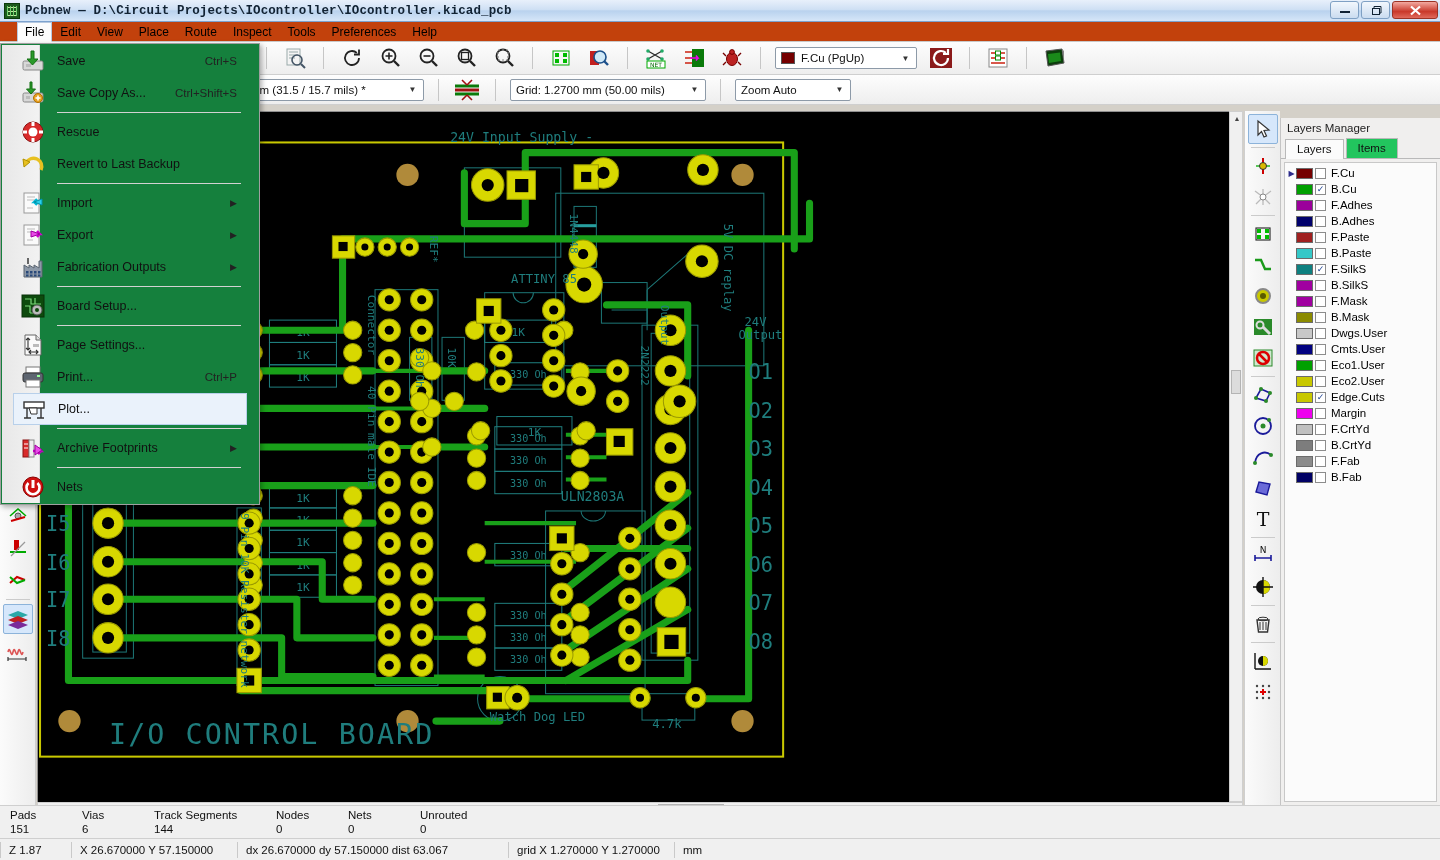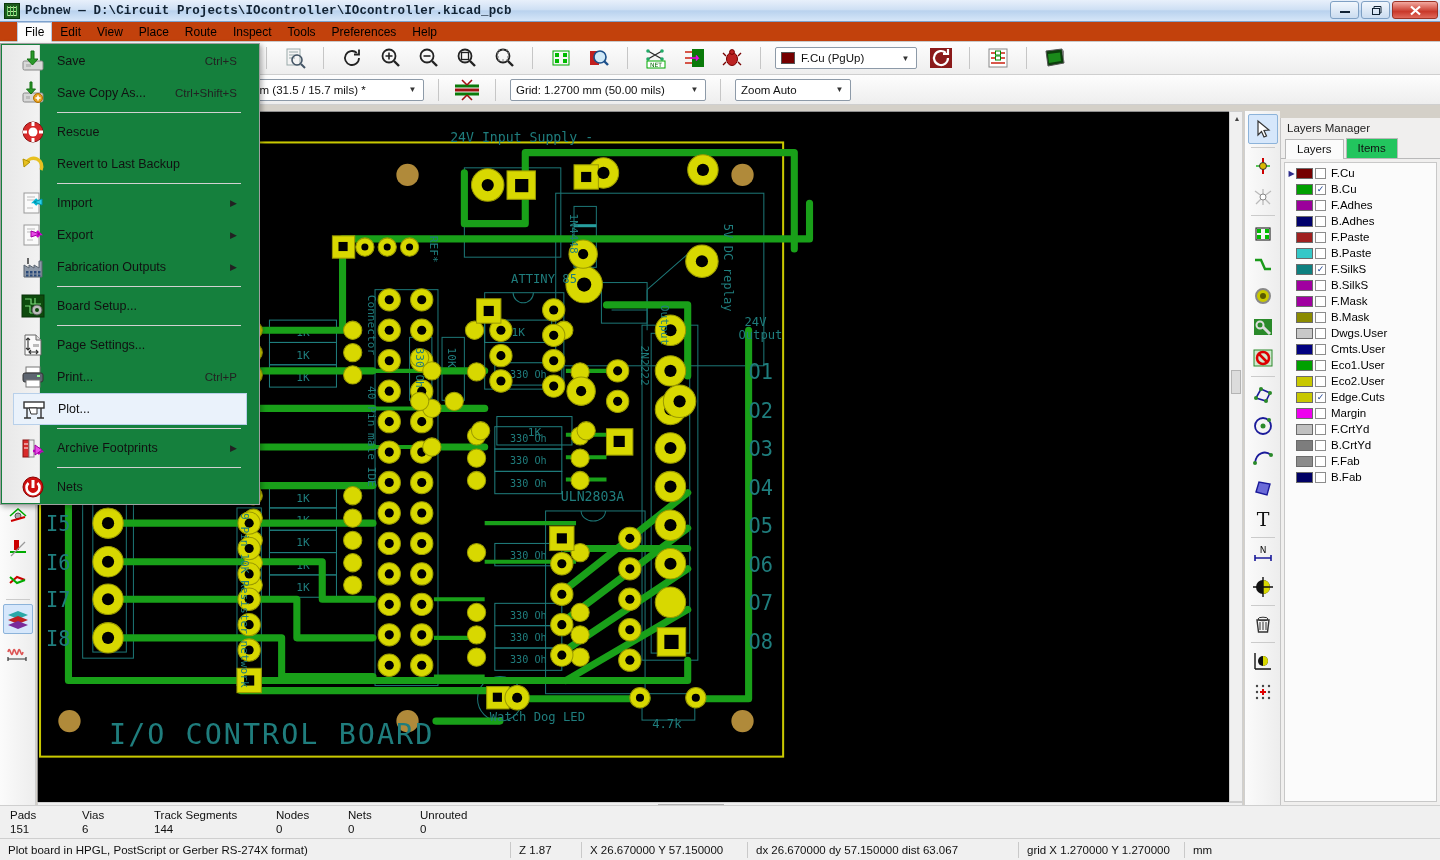--- a/index.html
+++ b/index.html
@@ -1374,21 +1374,20 @@
       <span class="k">Nets</span>
       <span class="v">0</span>
     </div>
     <div class="cnt">
       <span class="k">Unrouted</span>
       <span class="v">0</span>
     </div>
   </div>
 
   <div class="msgbar">
-    <div class="cell" style="width:510px">Plot board in HPGL, PostScript or Gerber RS-274X format)</div>
     <div class="divider"></div>
     <div class="cell" style="width:70px">Z 1.87</div>
     <div class="divider"></div>
     <div class="cell" style="width:165px">X 26.670000  Y 57.150000</div>
     <div class="divider"></div>
     <div class="cell" style="width:270px">dx 26.670000  dy 57.150000  dist 63.067</div>
     <div class="divider"></div>
     <div class="cell" style="width:165px">grid X 1.270000  Y 1.270000</div>
     <div class="divider"></div>
     <div class="cell" style="width:60px">mm</div>

